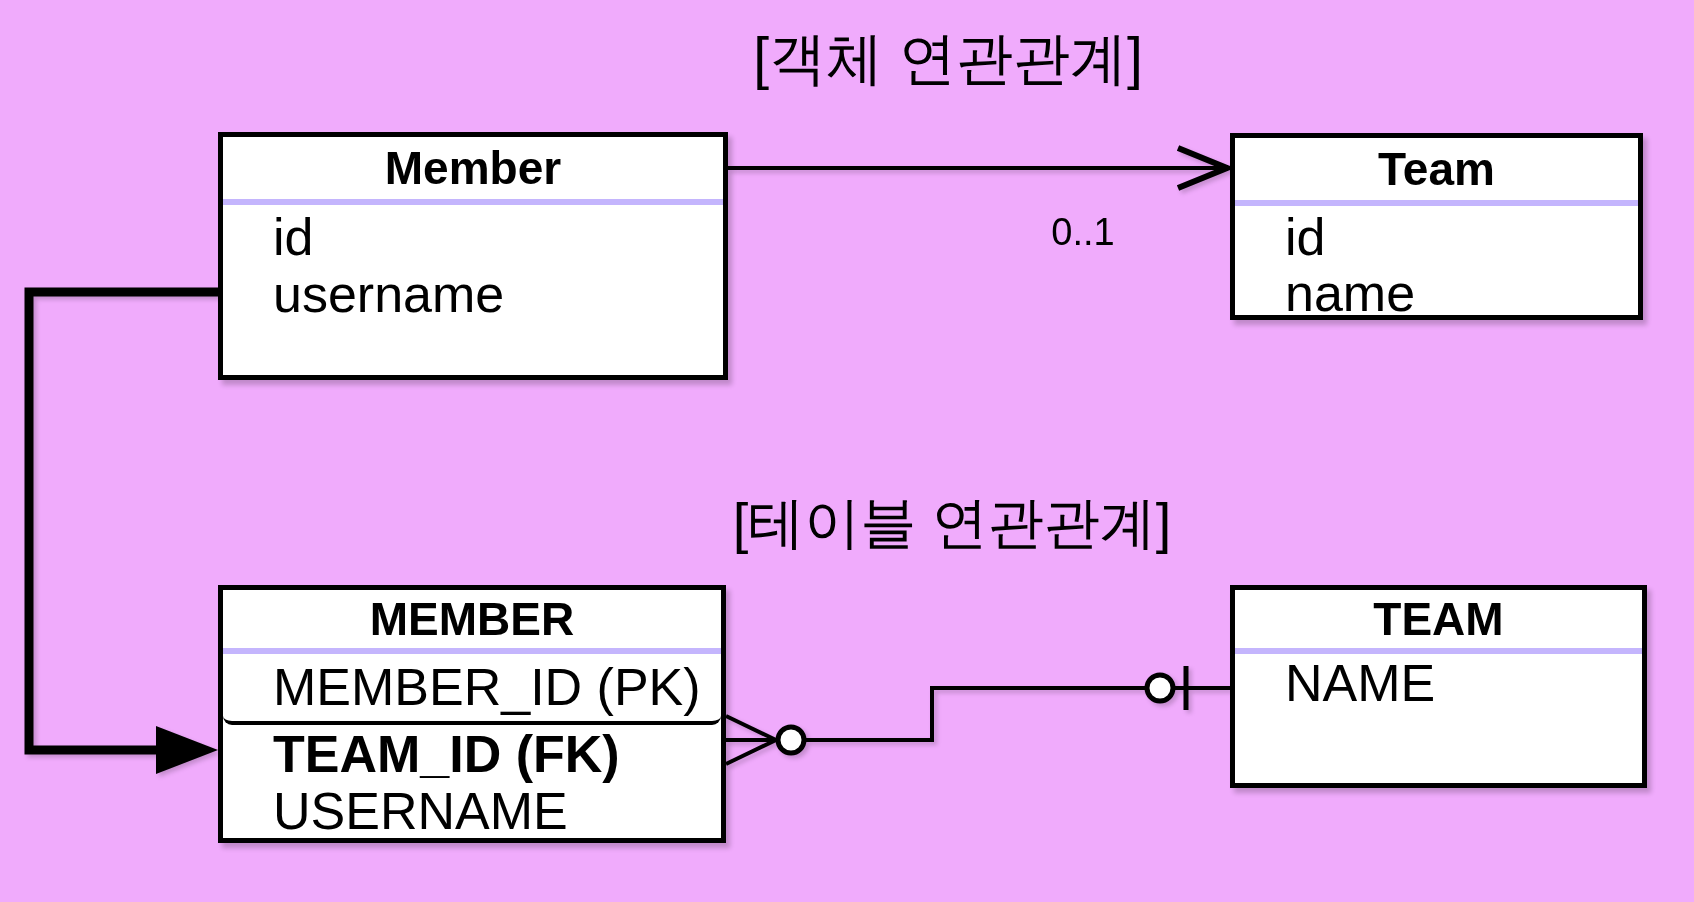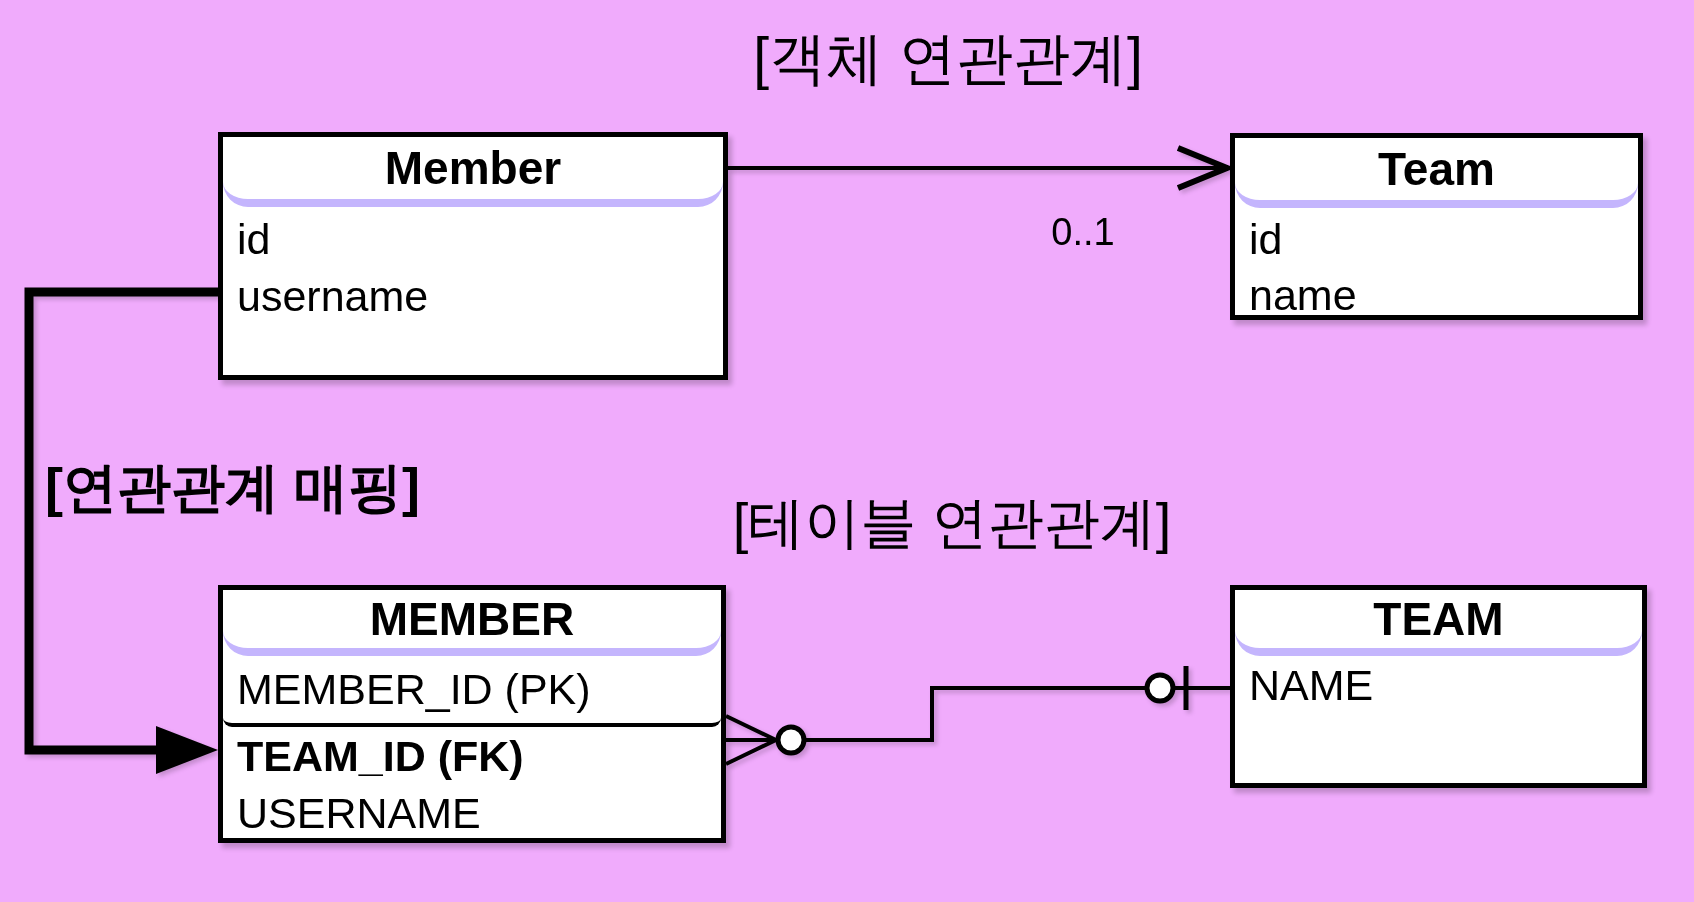--- a/index.html
+++ b/index.html
@@ -12,27 +12,26 @@
     overflow:hidden;
   }
   .overlay{position:absolute;left:0;top:0;z-index:1;
     filter:drop-shadow(3px 3px 2px rgba(0,0,0,0.18));}
   .box{
     position:absolute;z-index:2;box-sizing:border-box;
     border:5px solid #000;background:#fff;
     box-shadow:4px 5px 5px rgba(0,0,0,0.20);
   }
   .box-title{
-    border-bottom:8px solid #c4b5fd;
+    border-bottom:6px solid #c4b5fd;
     font-weight:bold;text-align:center;
     font-size:46px;
-    border-radius:25px;
   }
   .row{border-bottom:4px solid #000;box-sizing:content-box;border-radius:9px;}
-  .field{padding-left:14px;font-size:43px;white-space:nowrap;}
+  .field{padding-left:6px;font-size:52px;white-space:nowrap;margin-left:44px;}
   .bold{font-weight:bold;}
   .label{position:absolute;z-index:3;white-space:nowrap;}
   .section-title{font-size:57px;text-align:center;}
   
   #member-class .box-title{height:62px;line-height:62px;}
   #member-class .body{padding-top:4px;}
   #member-class .field{line-height:57px;}
   
   #team-class .box-title{height:62px;line-height:62px;}
   #team-class .body{padding-top:3px;}
@@ -74,21 +73,20 @@
         <line x1="1186" y1="666" x2="1186" y2="710" stroke-width="5"></line>
         <line x1="1173" y1="688" x2="1230" y2="688" stroke-width="4"></line>
       </g>
     </g>
   </svg>
 
   <div class="label section-title" style="left:598px;top:20px;width:700px;line-height:76px;">[객체 연관관계]</div>
 
   <div class="label section-title" style="left:602px;top:486px;width:700px;line-height:74px;font-size:56px;">[테이블 연관관계]</div>
 
-  <div class="label bold" style="left:45px;top:450px;font-size:54px;line-height:74px;">[연관관계 매핑]</div>
 
   <div class="label" style="left:1020px;top:206px;width:126px;text-align:center;font-size:38px;line-height:52px;">0..1</div>
 
   <div class="box" id="member-class" style="left:218px;top:132px;width:510px;height:248px;">
     <div class="box-title">Member</div>
     <div class="body">
       <div class="field">id</div>
       <div class="field">username</div>
     </div>
   </div>

